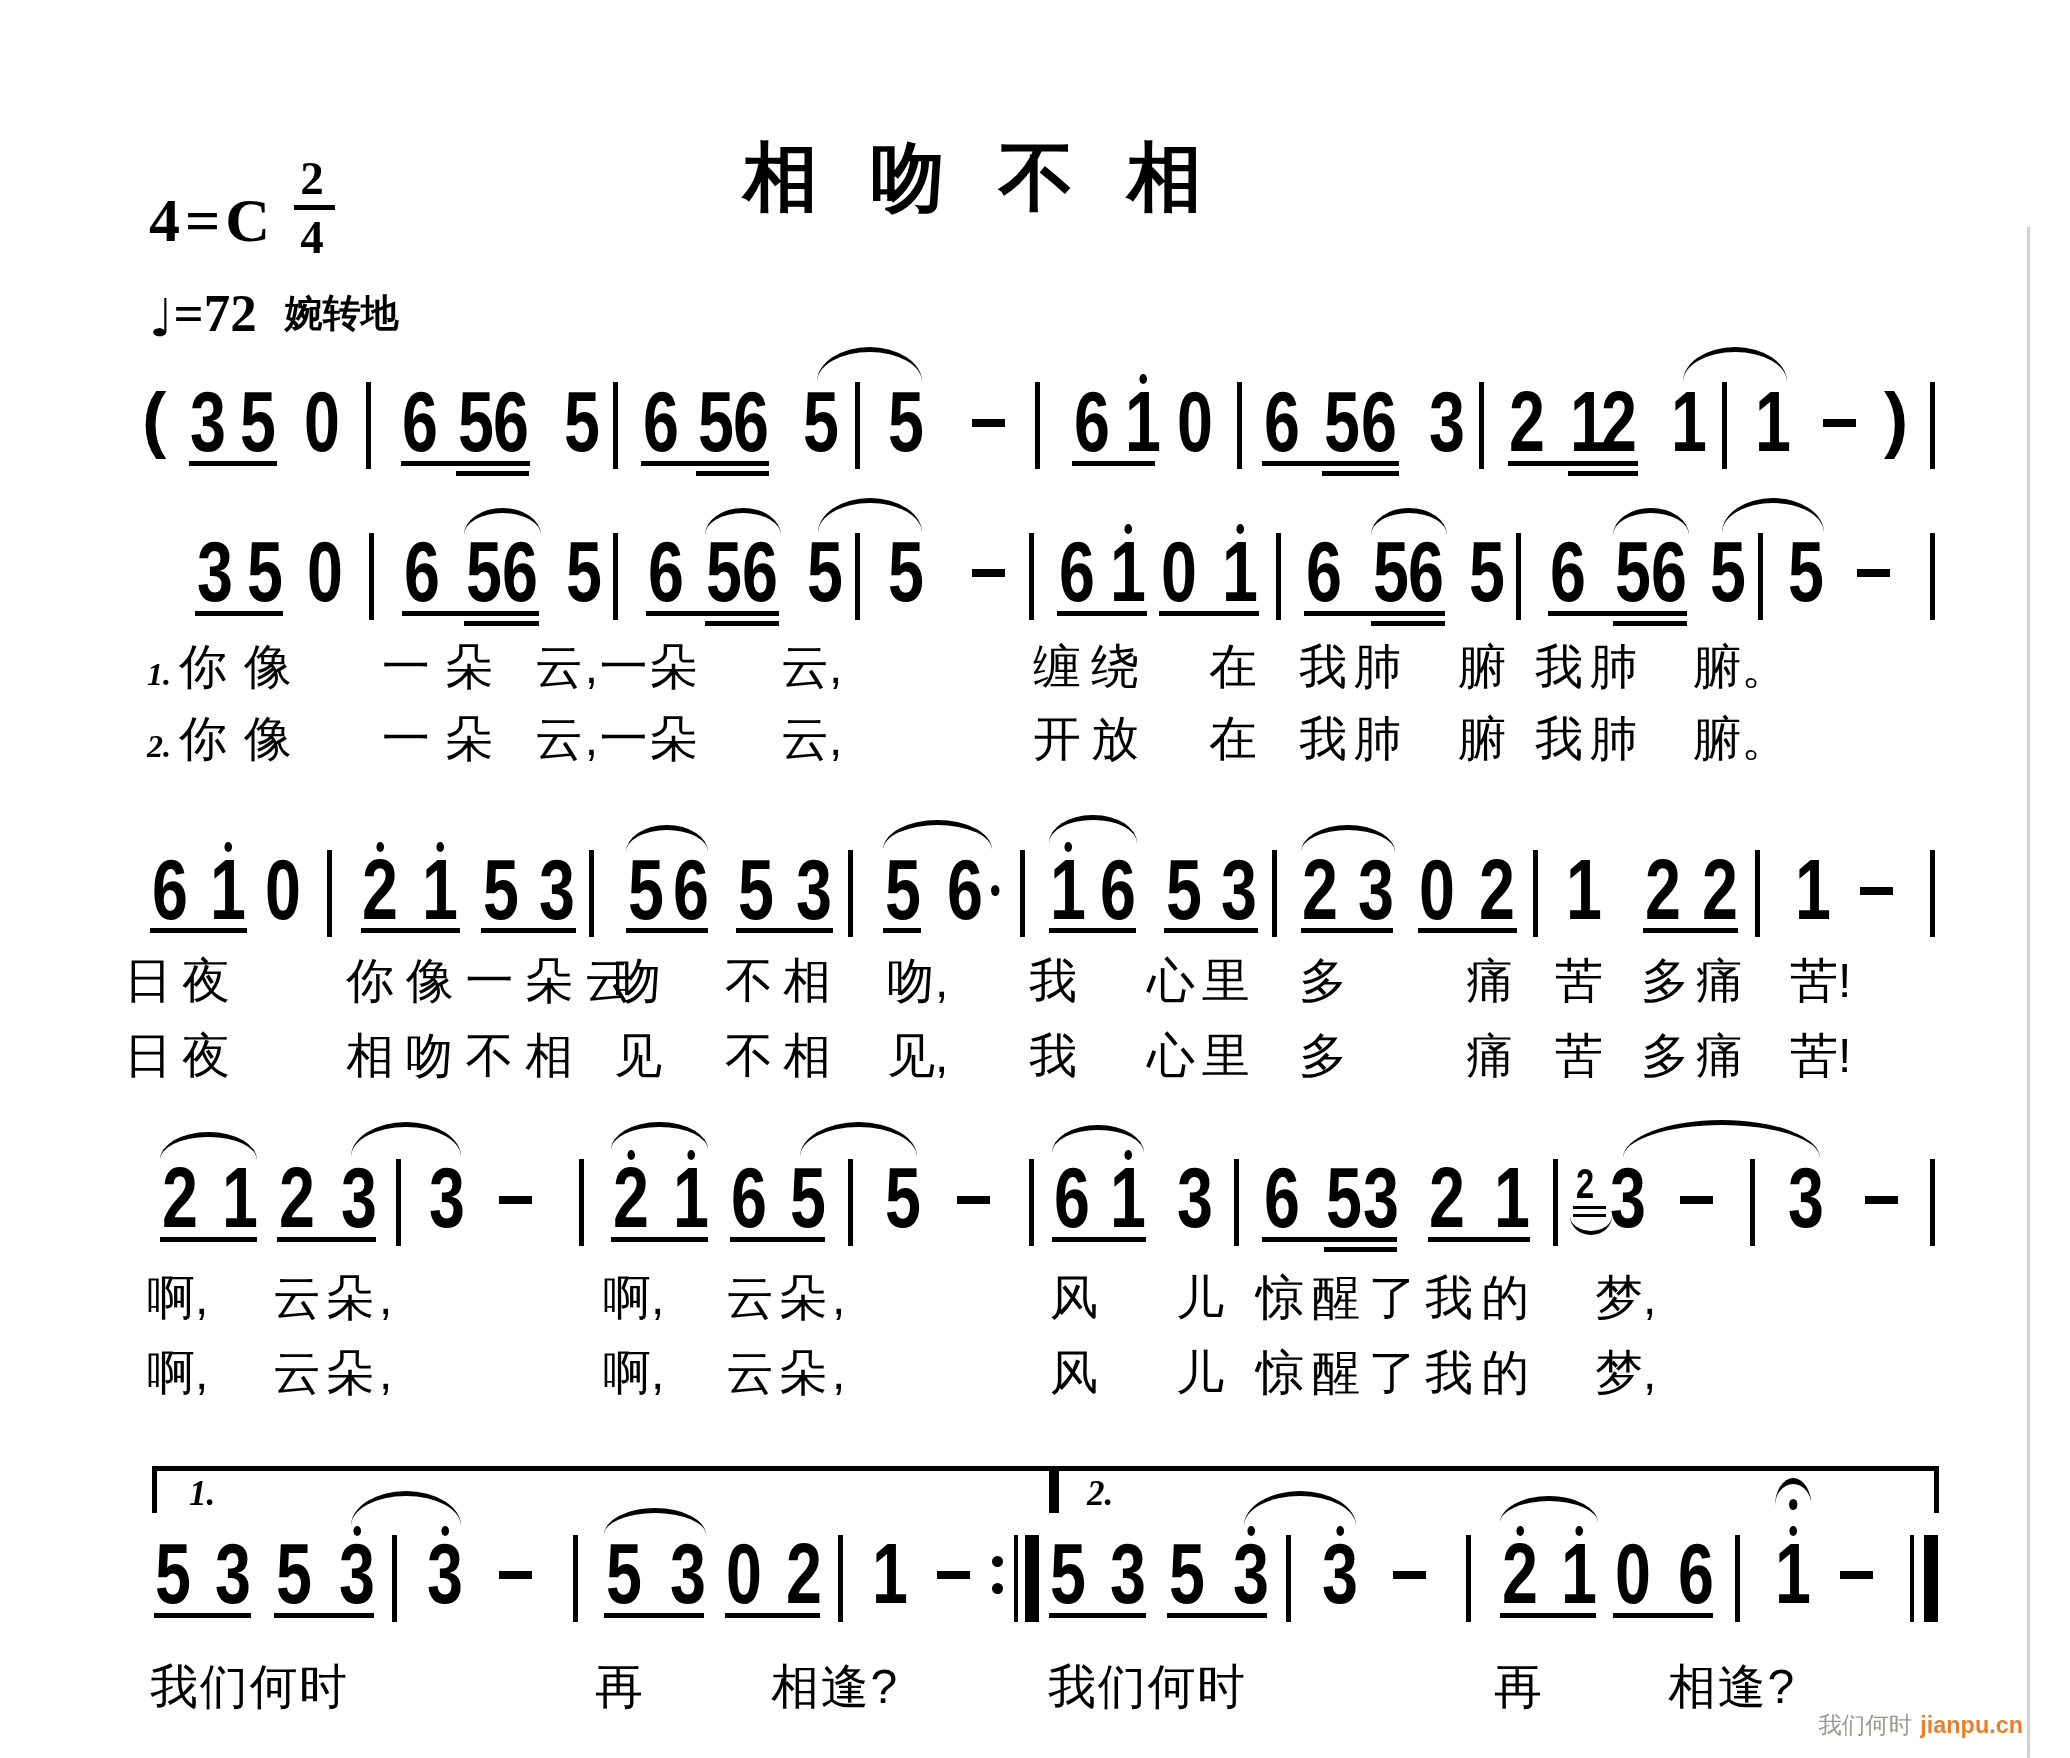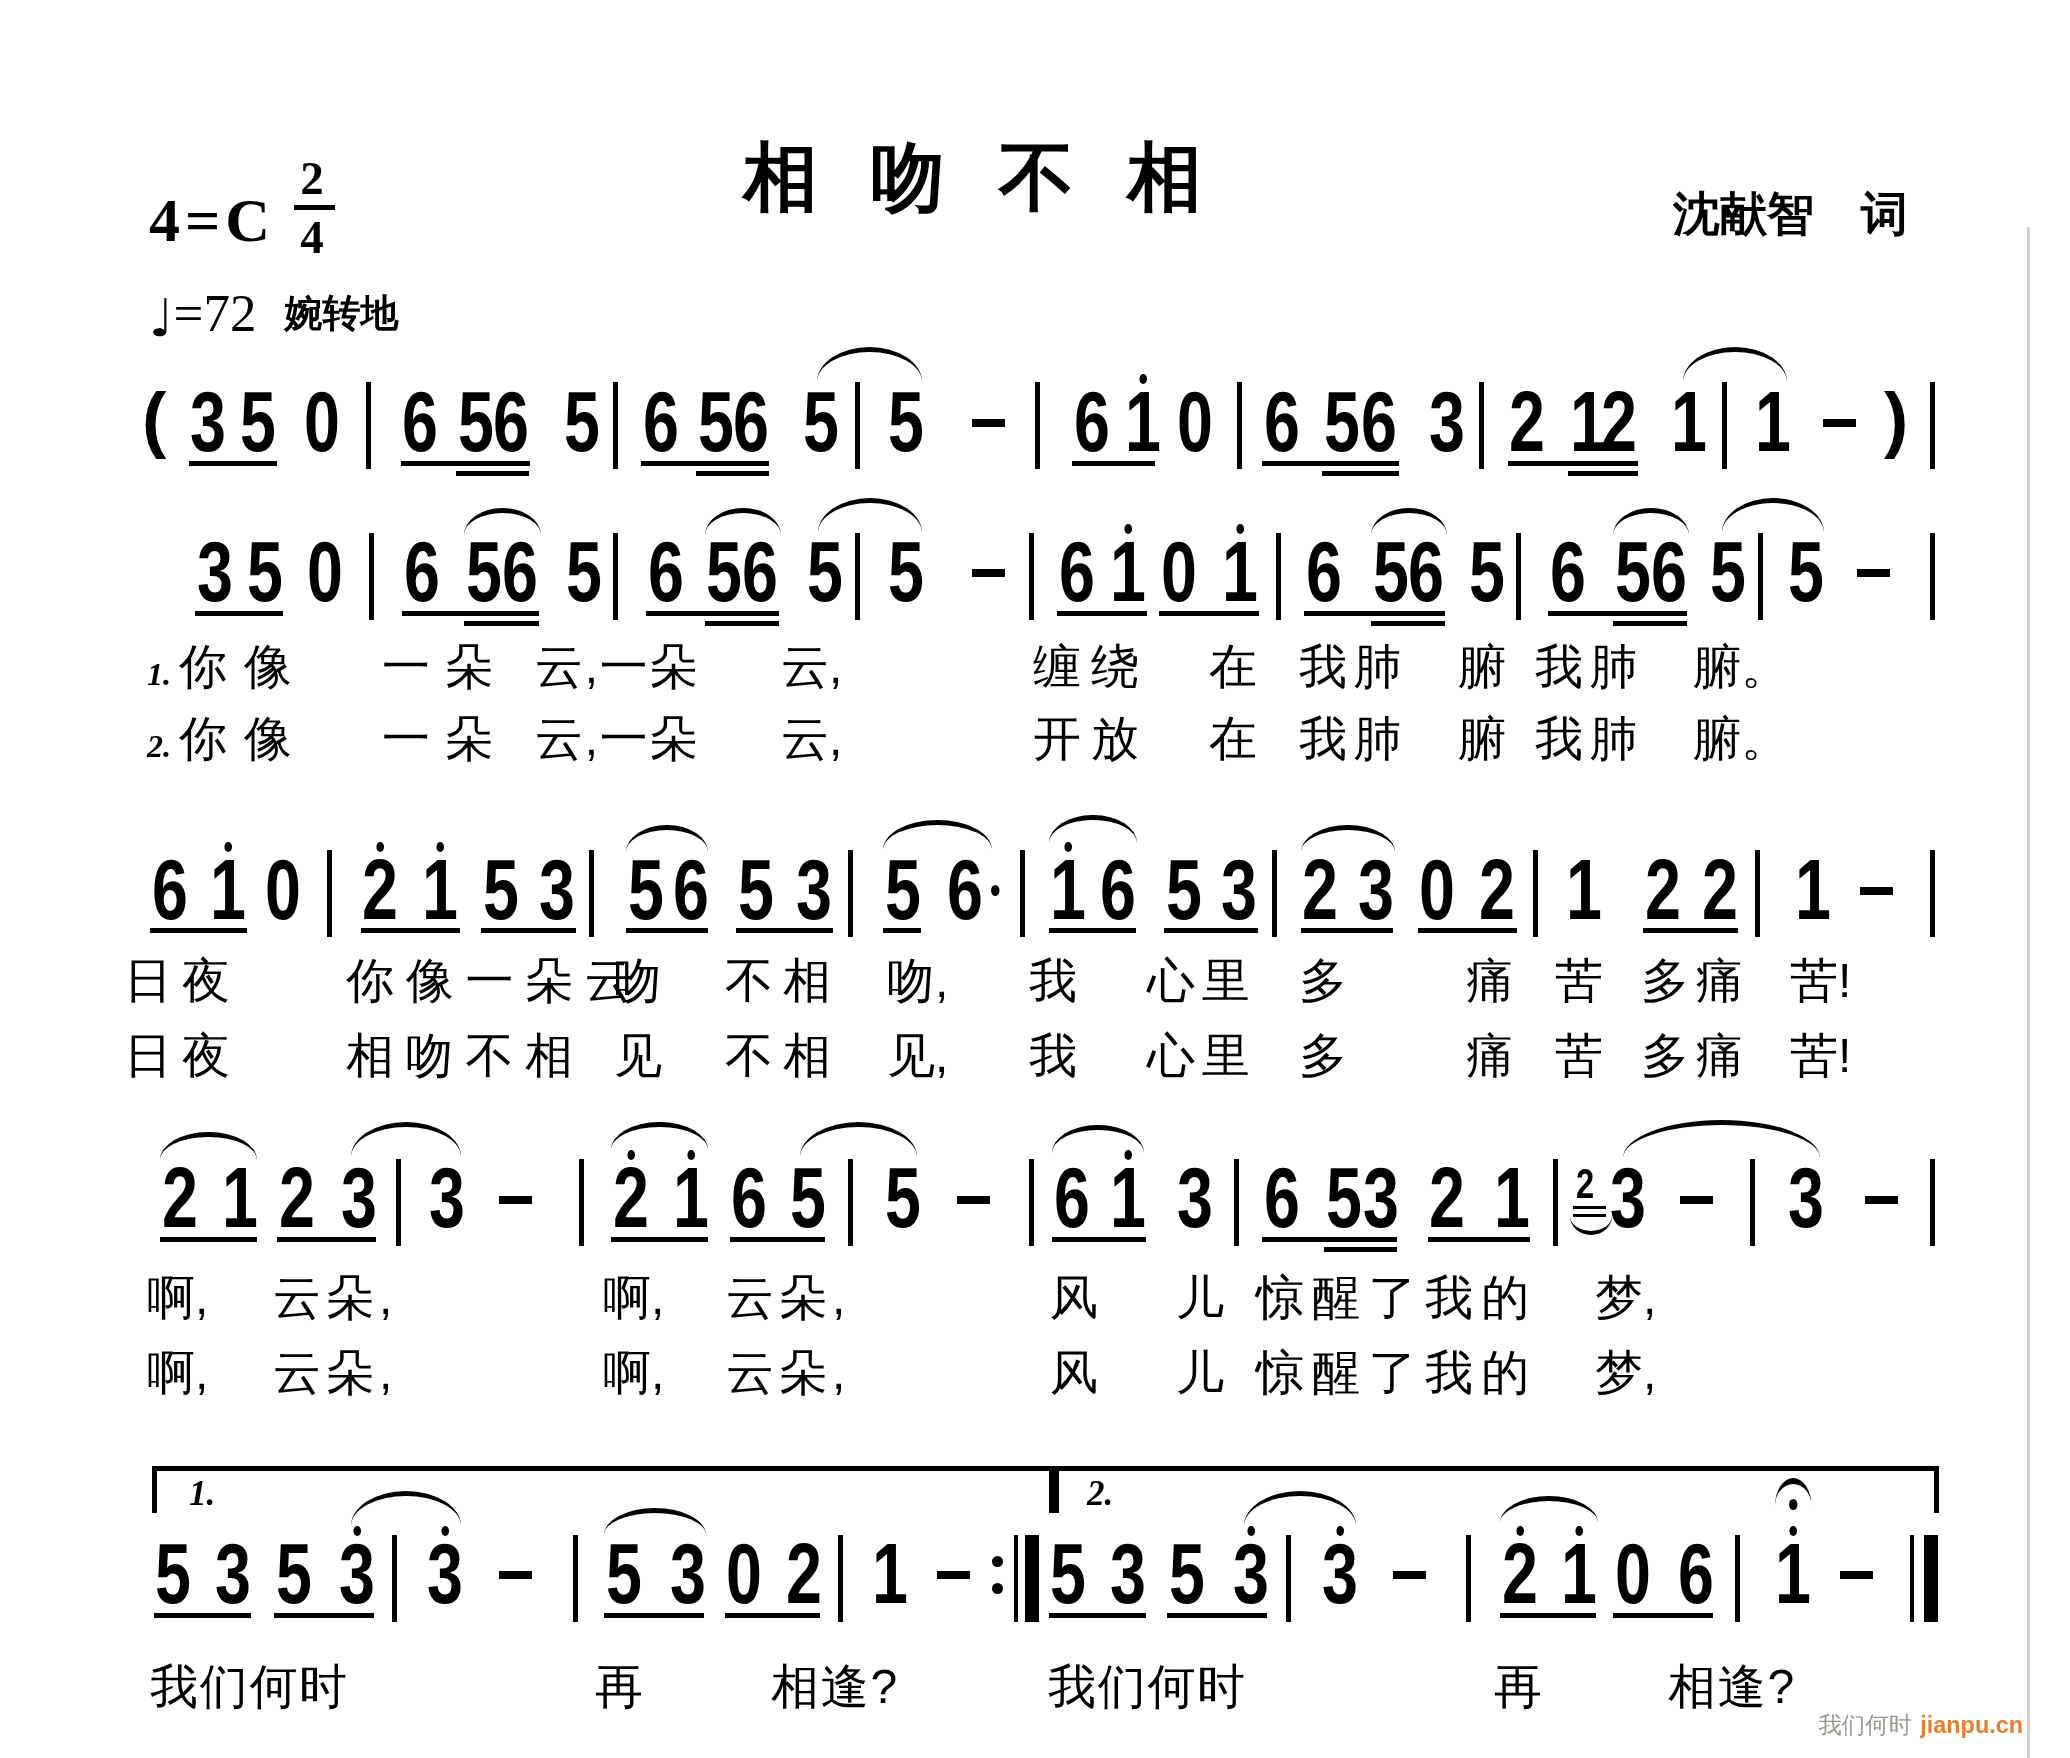--- a/index.html
+++ b/index.html
@@ -9,21 +9,21 @@
   }
   
   .key-sig{position:absolute;left:149px;top:155px;font-family:"Liberation Serif",serif;
     font-weight:bold;font-size:62px;line-height:1;letter-spacing:5px;}
   .frac{display:inline-block;vertical-align:-11.7px;margin-left:18.4px;text-align:center;
     font-size:47px;line-height:1;}
   .frac-n{display:block;border-bottom:5.8px solid #000;padding:0 6.7px 3.3px;}
   .frac-d{display:block;padding-top:3.3px;}
   .tempo{position:absolute;left:149px;top:287px;line-height:1;}
   .tnote{font-family:"DejaVu Sans",sans-serif;font-size:52px;font-weight:bold;vertical-align:-5px;}
-  .tval{font-family:"Liberation Serif",serif;font-weight:normal;font-size:53px;}
+  .tval{font-family:"Liberation Serif",serif;font-weight:bold;font-size:53px;}
   .texp{font-size:38px;font-weight:bold;margin-left:28px;vertical-align:5px;}
   .title{position:absolute;left:743px;top:140px;margin:0;font-size:75px;font-weight:bold;
     letter-spacing:53px;line-height:1;white-space:nowrap;}
   .credits{position:absolute;left:1673px;top:180px;font-size:47px;font-weight:bold;line-height:67px;white-space:nowrap;}
   
   #score .note{position:absolute;font-weight:bold;font-size:85px;line-height:1;
     transform:scaleX(.76);transform-origin:0 0;white-space:nowrap;}
   #score .grace{font-size:43px;}
   .hidot{position:absolute;top:-5px;left:50%;transform:translateX(-50%);
     width:10px;height:10px;border-radius:50%;background:#000;}
@@ -60,21 +60,20 @@
     <span>4=C</span><span class="frac"><span class="frac-n">2</span><span class="frac-d">4</span></span>
   </div>
 
   <div class="tempo">
     <span class="tnote">♩</span><span class="tval">=72</span><span class="texp">婉转地</span>
   </div>
 
   <h1 class="title">相吻不相</h1>
 
   <div class="credits">
-    <div>沈献智　词</div>
   </div>
 
   <div id="score">
       <div class="paren" style="left: 142px; top: 382px;">(</div>
       <div class="note" style="left: 190px; top: 379px;">3</div>
       <div class="note" style="left: 240px; top: 379px;">5</div>
       <div class="note" style="left: 304px; top: 379px;">0</div>
       <div class="bar" style="left: 366px; top: 382px;"></div>
       <div class="note" style="left: 402px; top: 379px;">6</div>
       <div class="note" style="left: 458px; top: 379px;">5</div>

